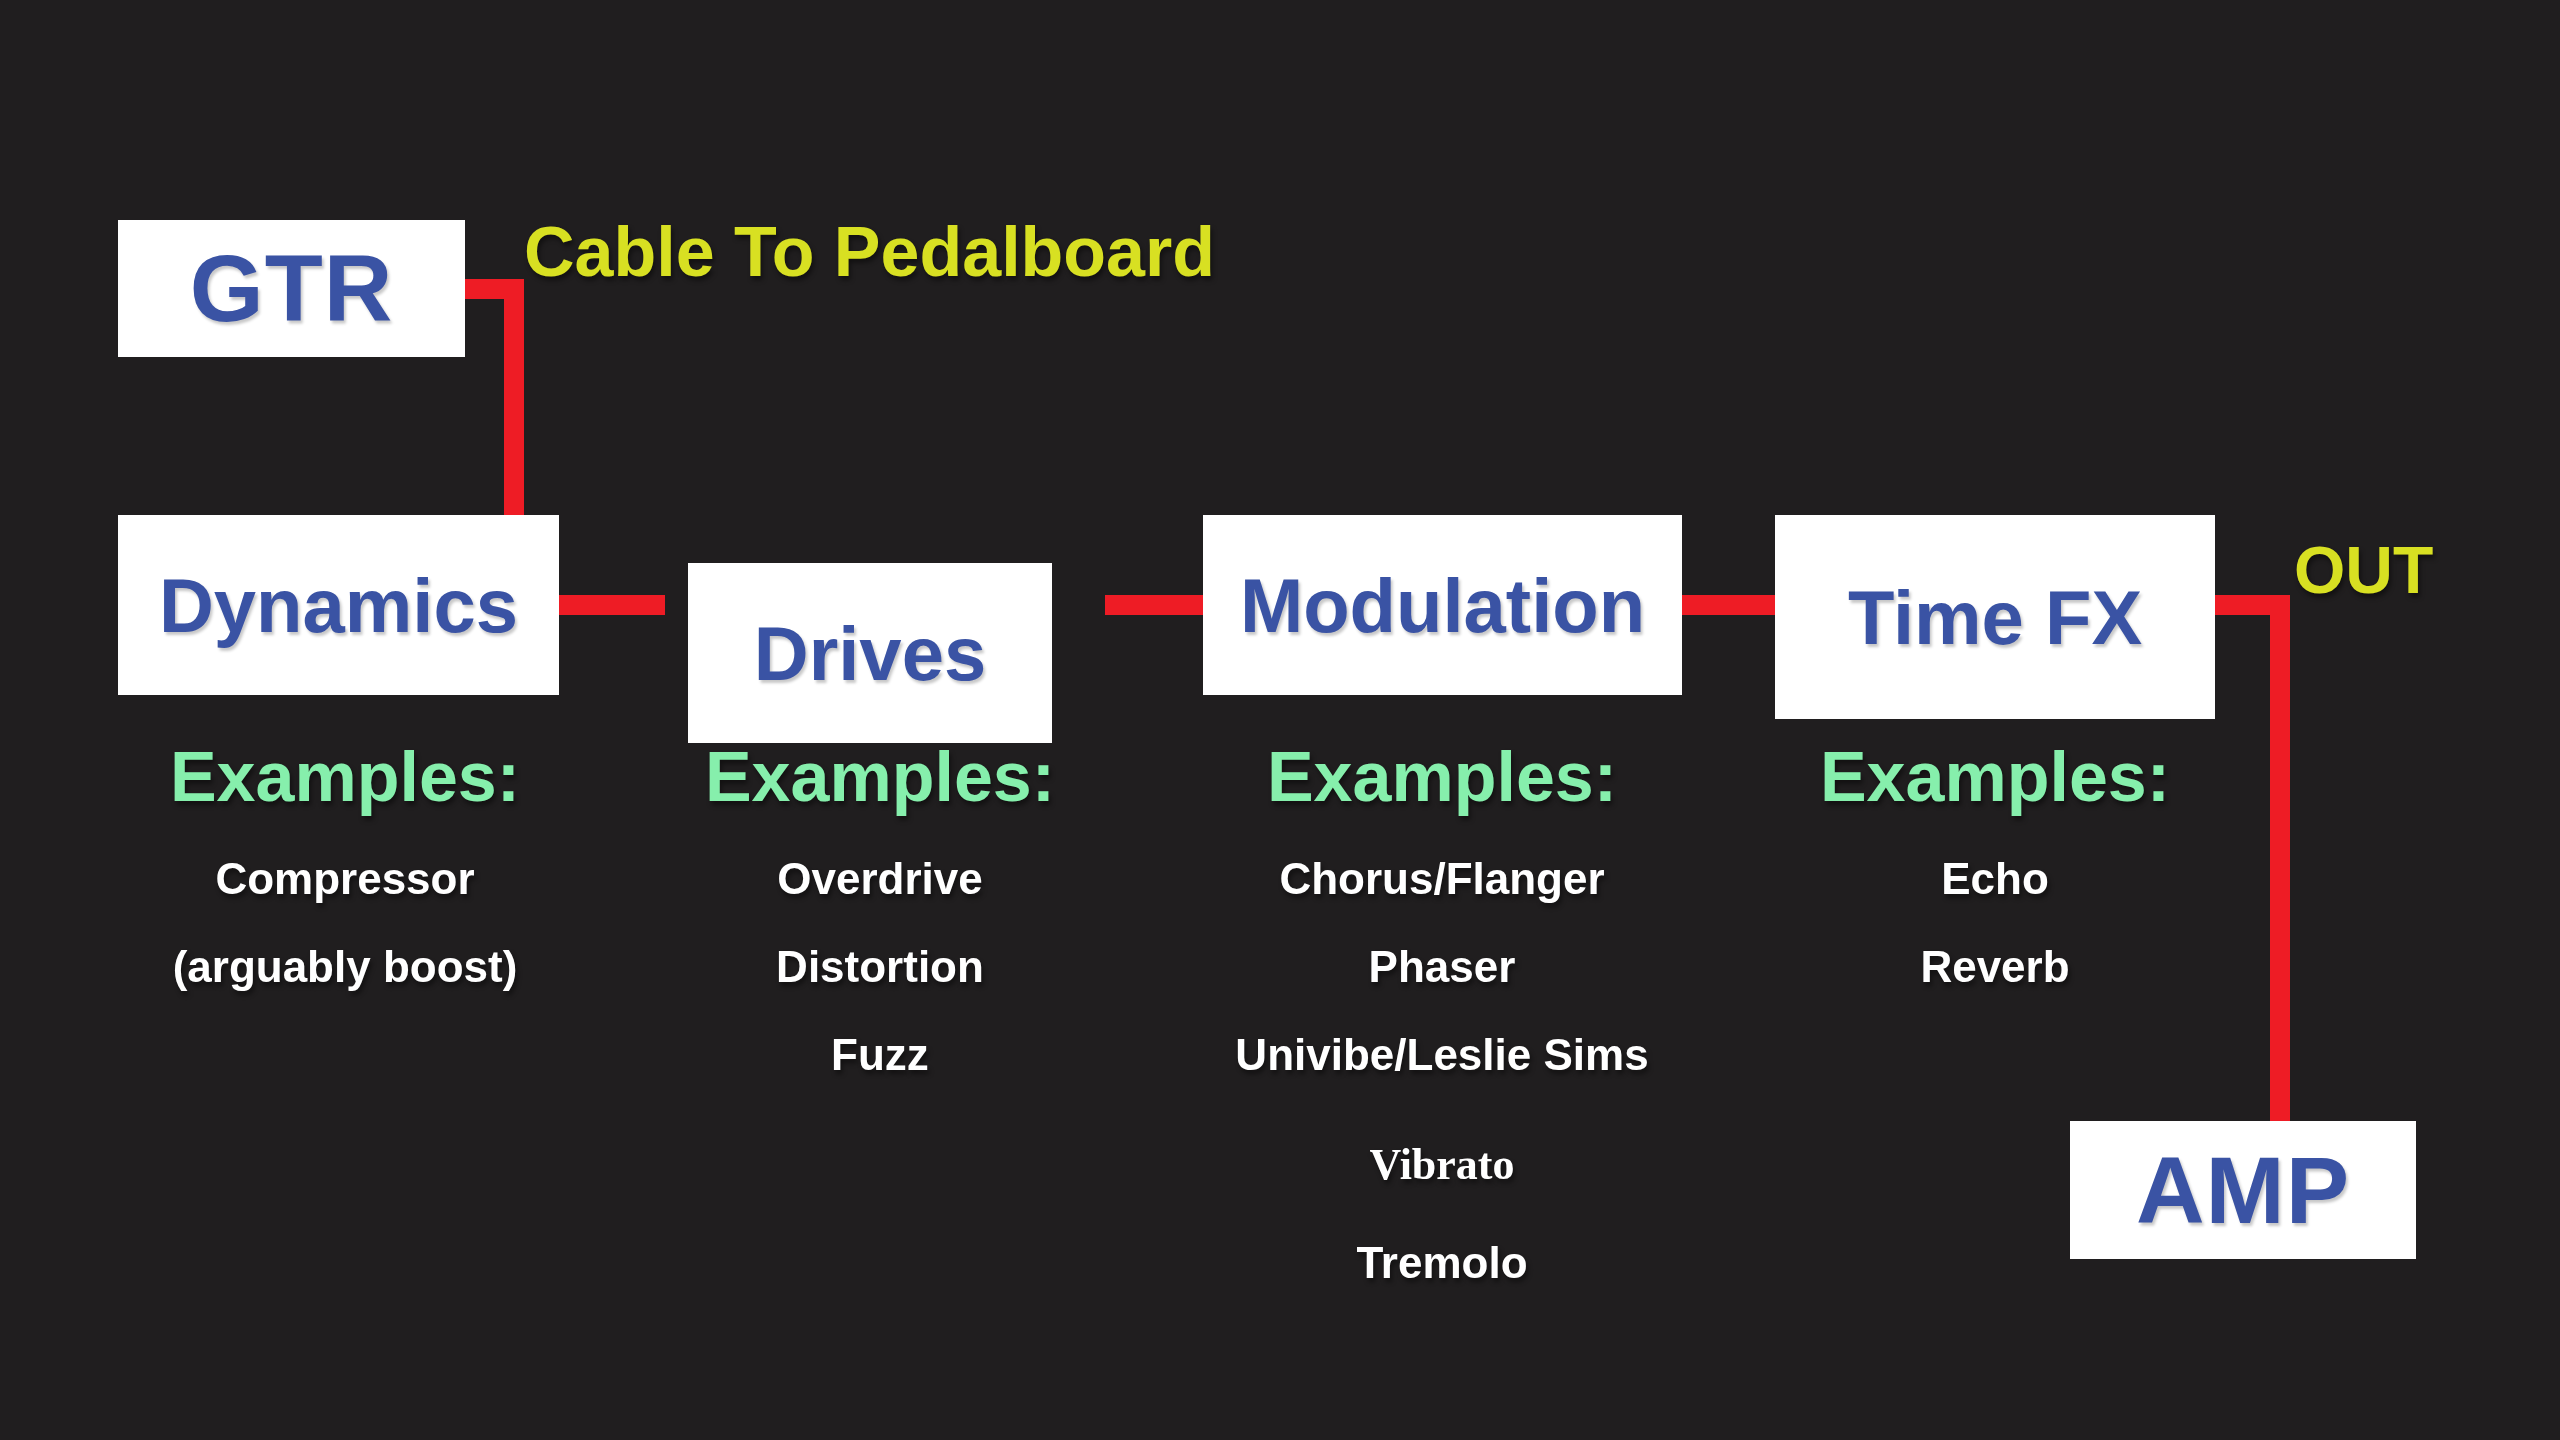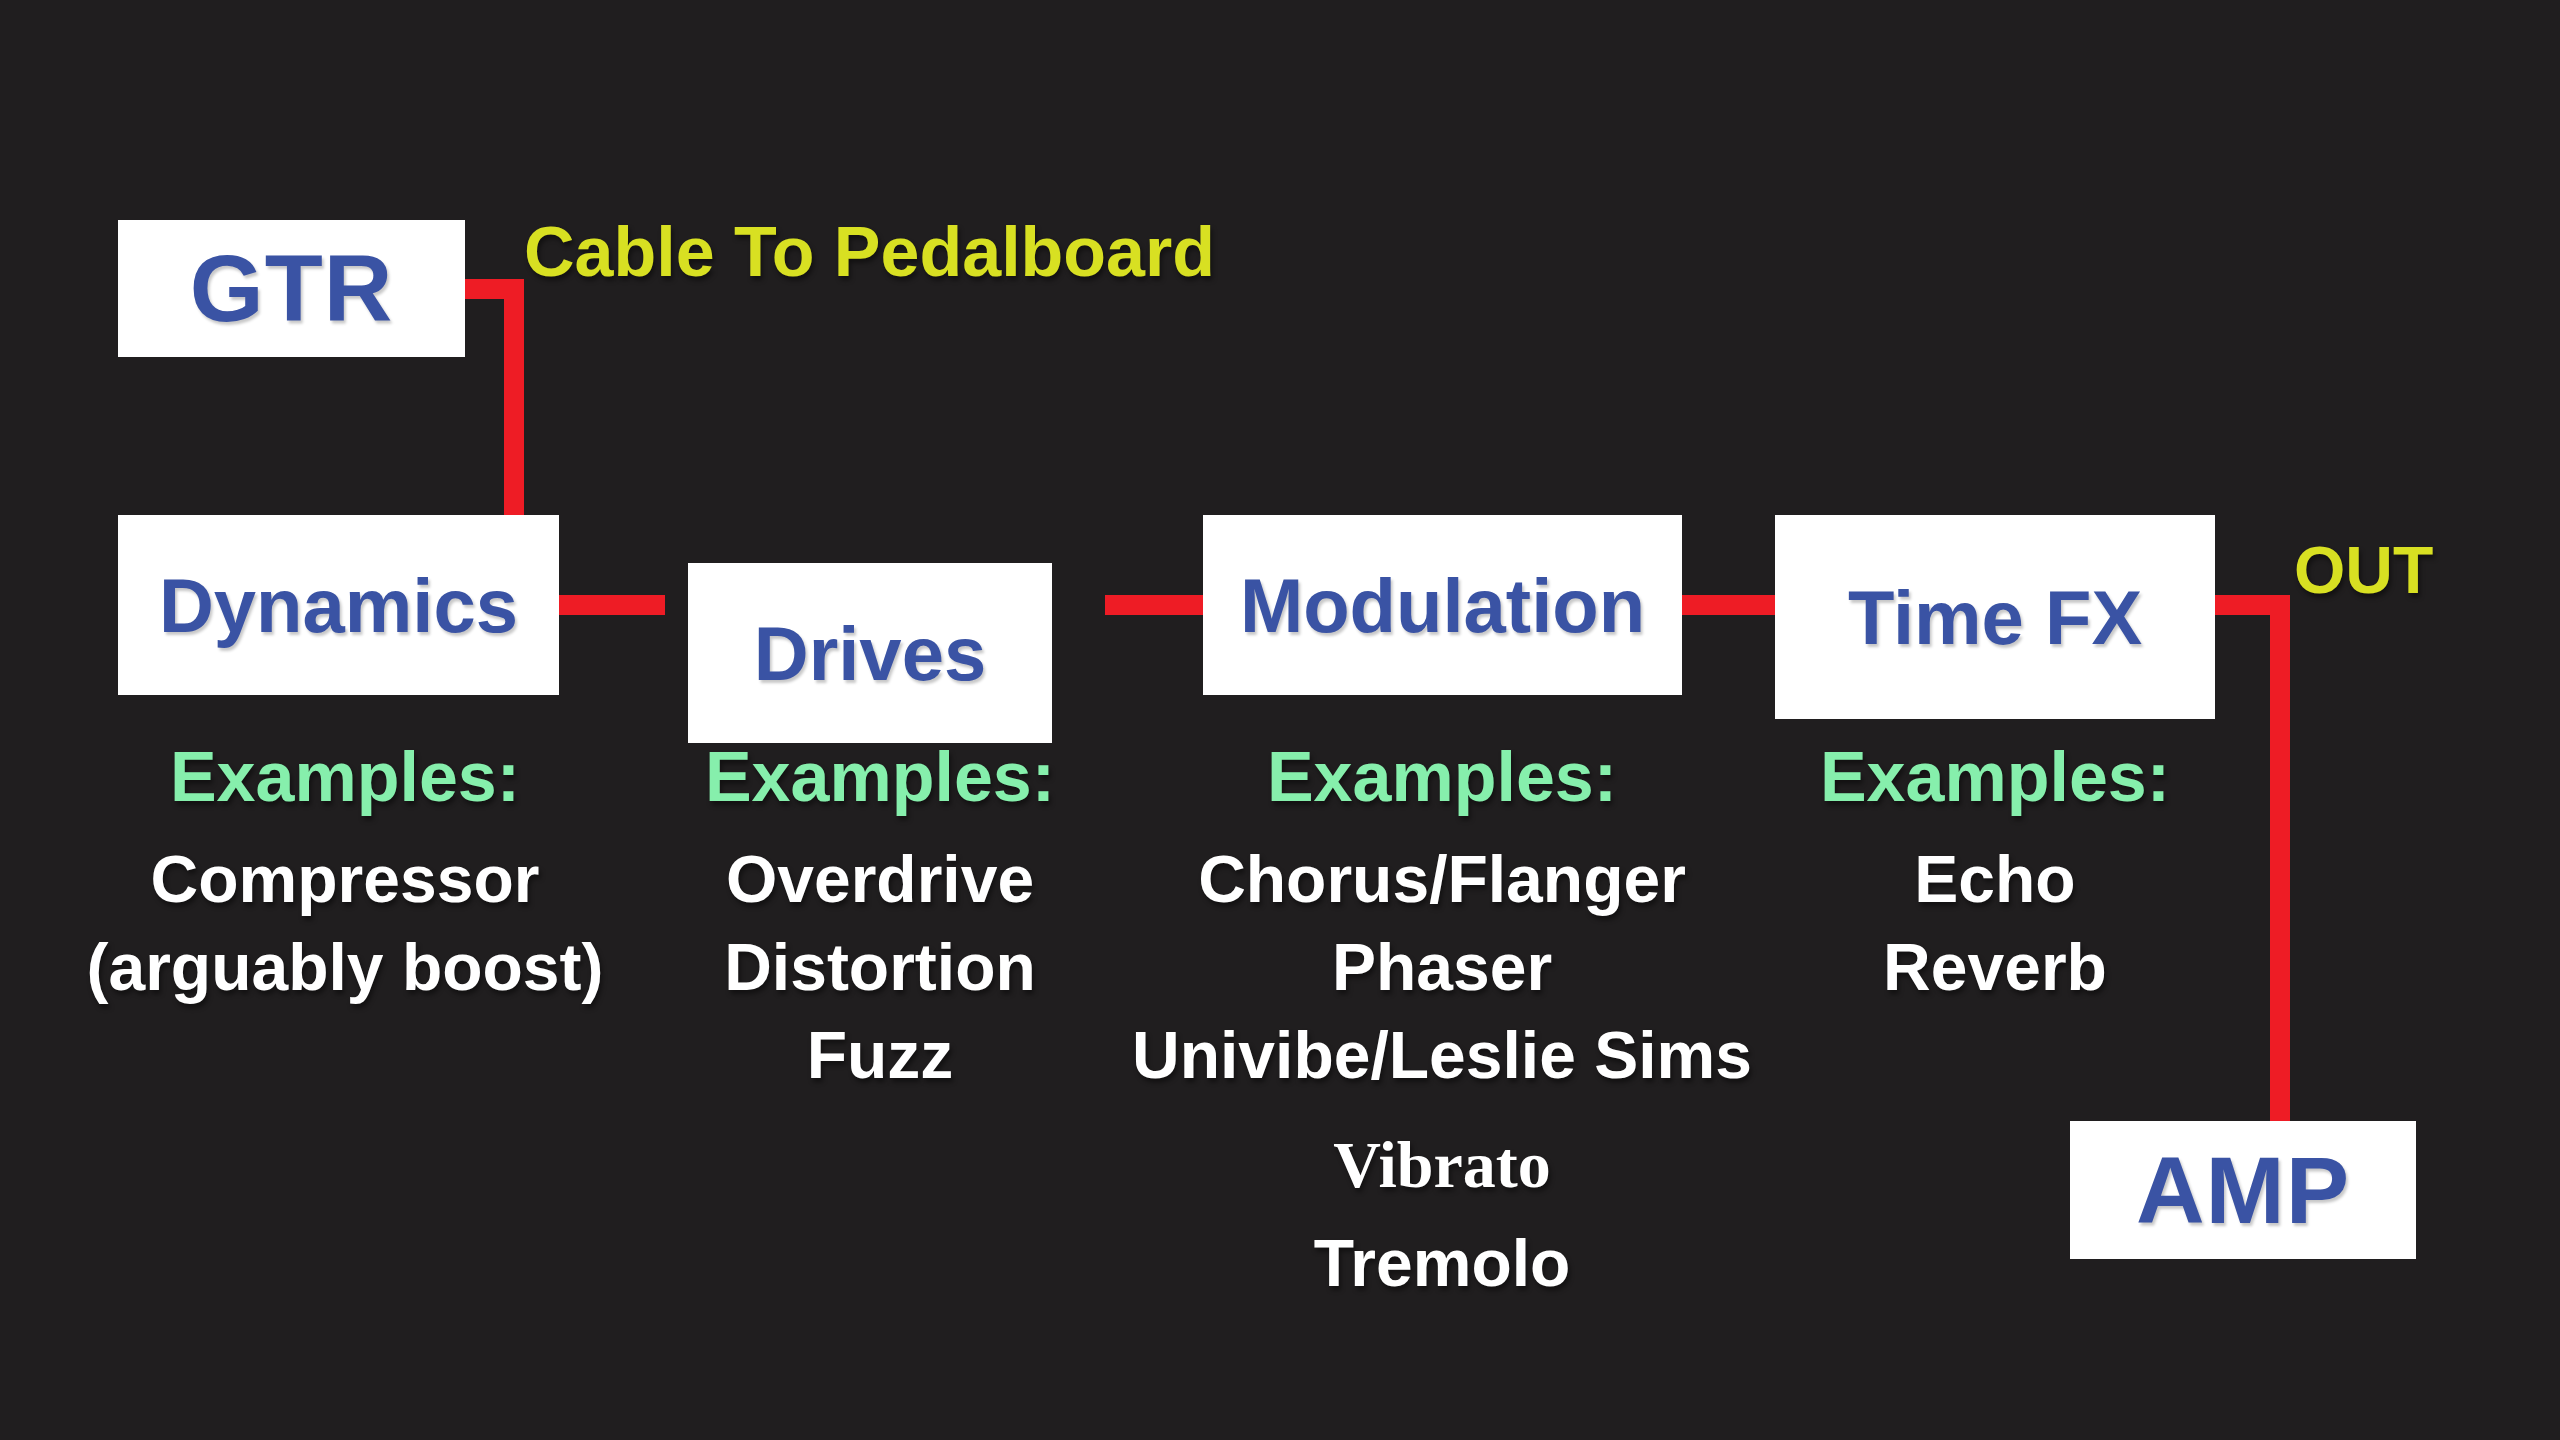--- a/index.html
+++ b/index.html
@@ -74,21 +74,21 @@
 
   .examples-heading {
     color: #86efac;
     font-size: 70px;
     line-height: 88px;
     margin-bottom: 14px;
     text-shadow: 2px 4px 5px rgba(0,0,0,0.45);
   }
   .example-item {
     color: #ffffff;
-    font-size: 66px;
+    font-size: 44px;
     line-height: 88px;
     text-shadow: 2px 4px 5px rgba(0,0,0,0.45);
   }
   .example-item.gap-lg { margin-top: 22px; font-family: Liberation Serif, serif; }
   .example-item.gap-md { margin-top: 10px; }
 </style>
 </head>
 <body>
 
 <div class="canvas">

